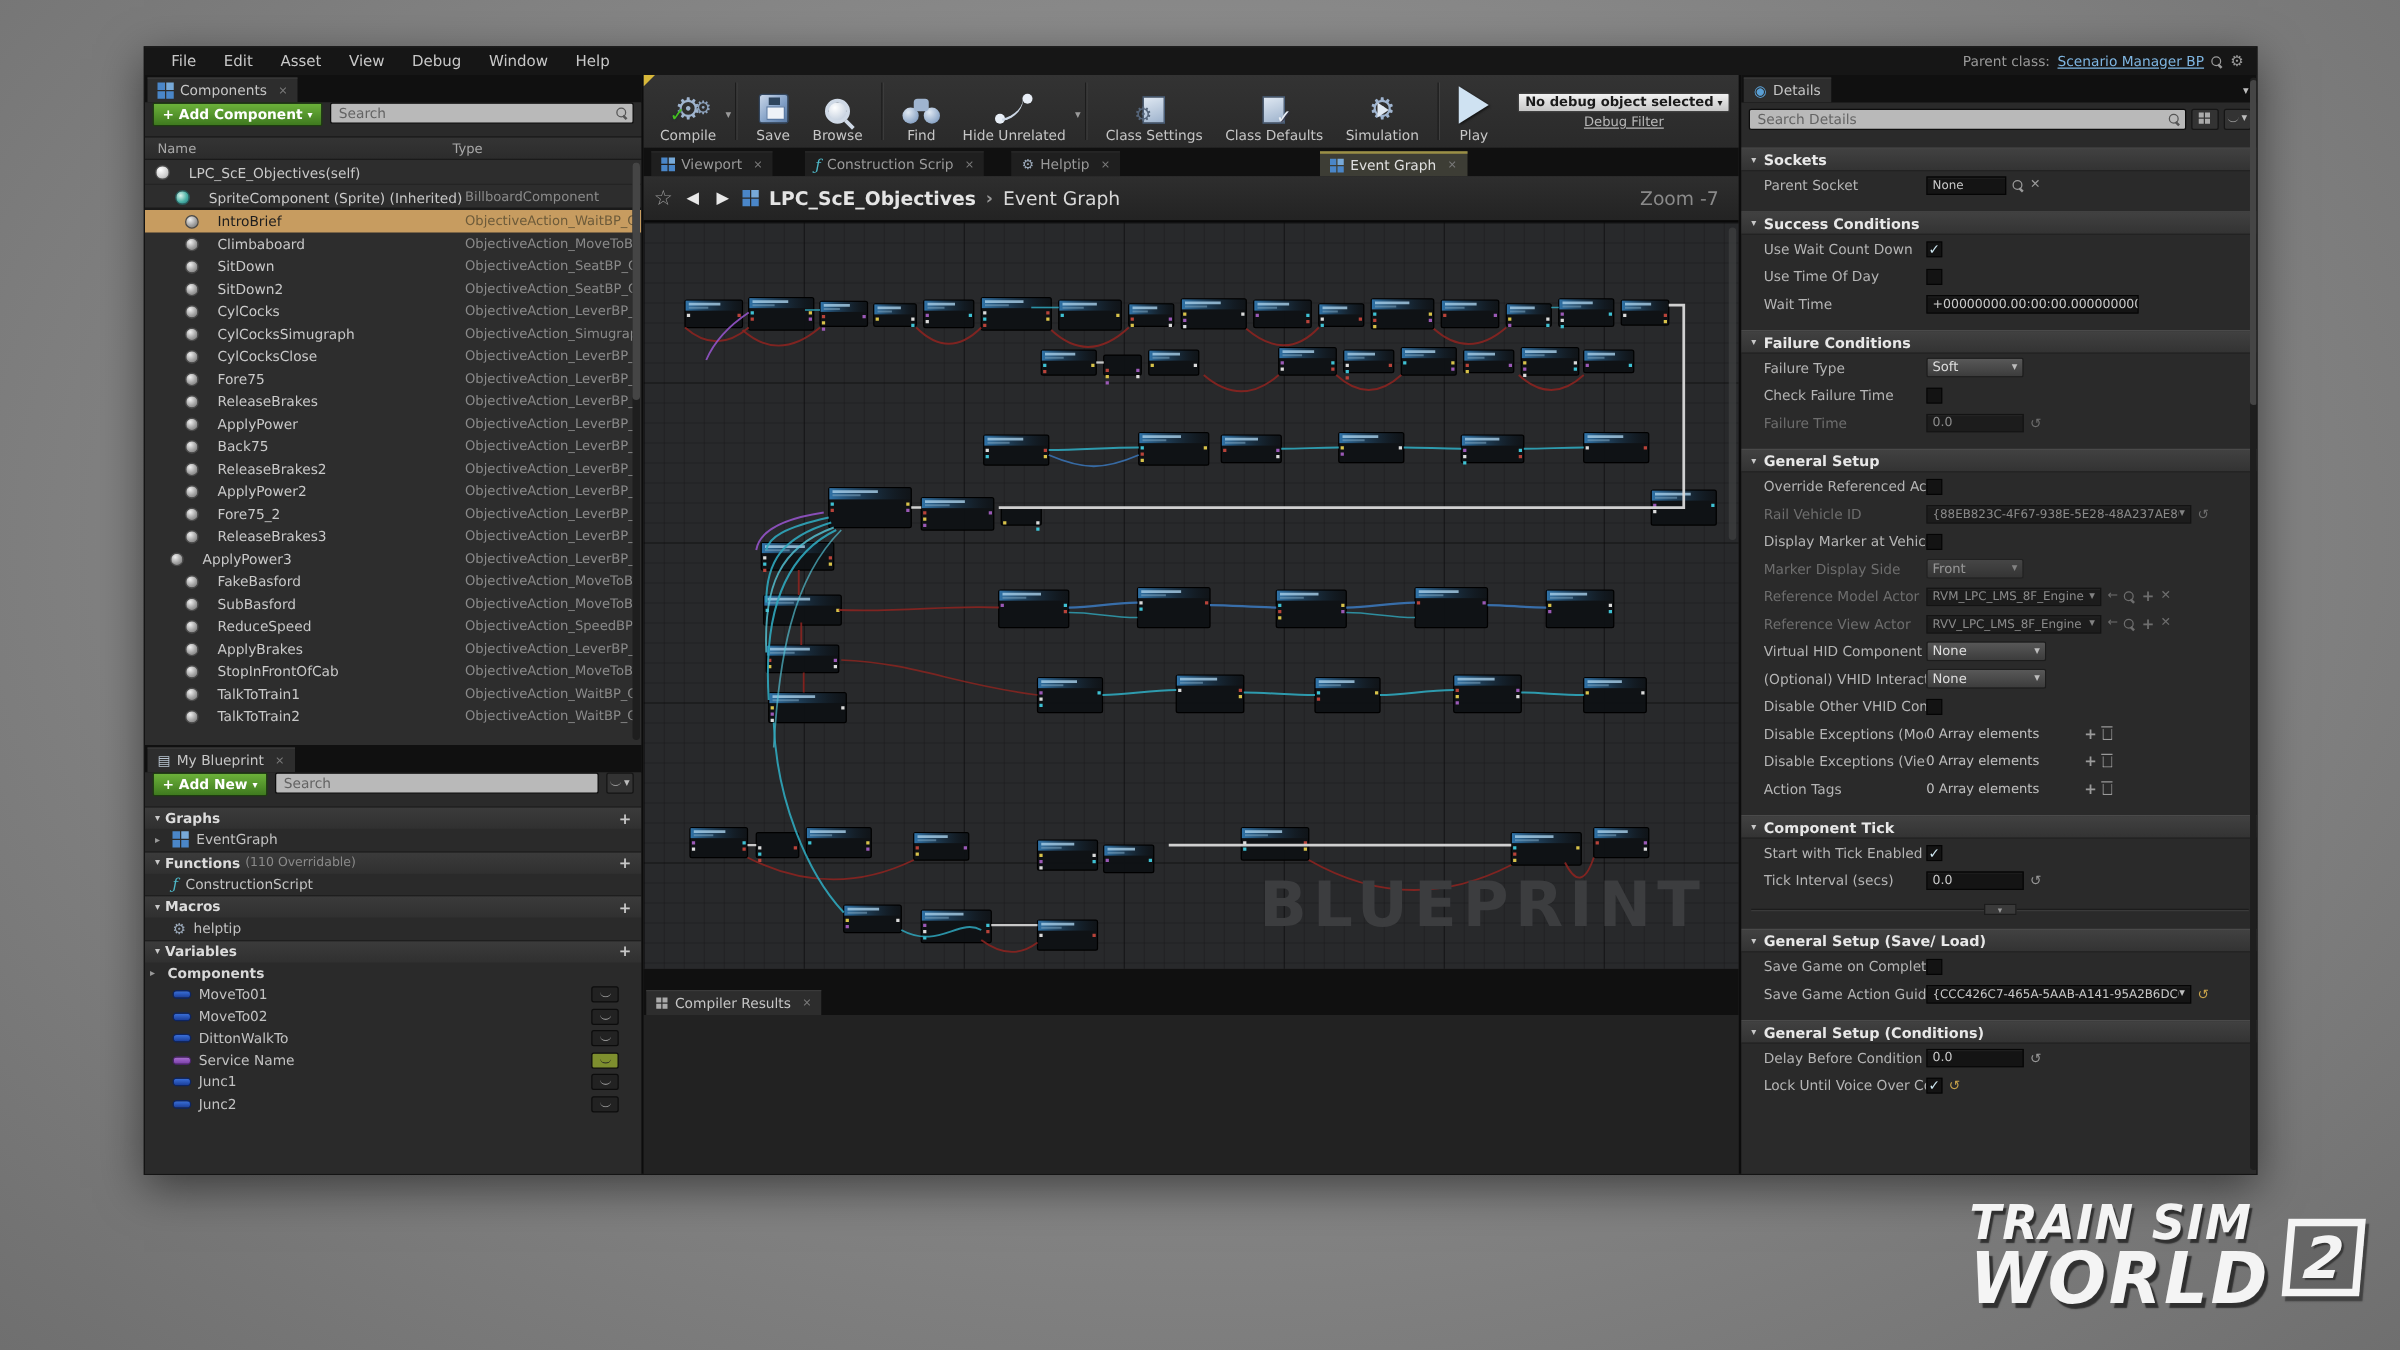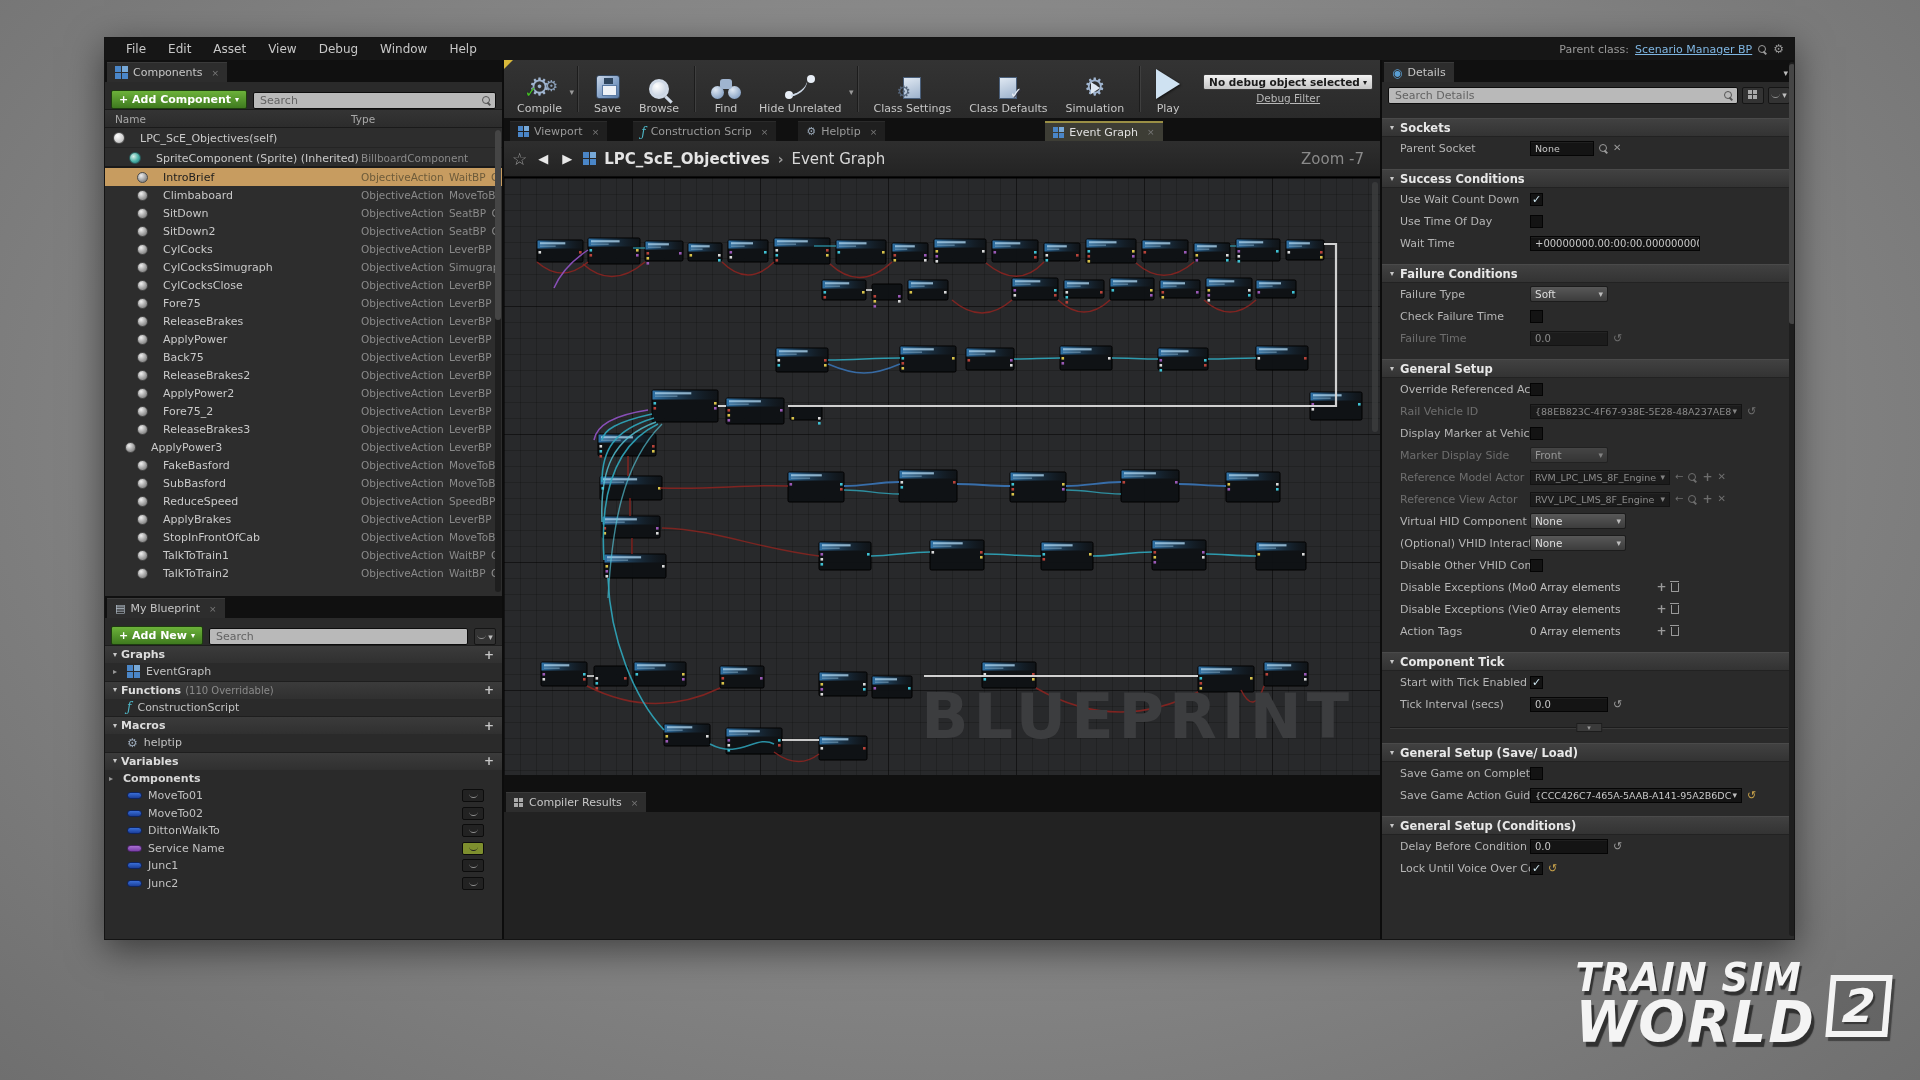--- a/index.html
+++ b/index.html
@@ -1,20 +1,20 @@
 <!DOCTYPE html>
 <html><head>
 <meta charset="utf-8">
 <style>
   html,body{margin:0;padding:0;background:#777;}
   *{box-sizing:border-box;font-family:"DejaVu Sans","Liberation Sans",sans-serif;}
   .screen{position:relative;width:1920px;height:1080px;overflow:hidden;
     background:radial-gradient(ellipse at 50% 40%, #9a9a9a 0%, #8a8a8a 45%, #6f6f6f 100%);}
   
-  .app{position:absolute;left:104px;top:37px;width:1691px;height:903px;background:#262626;
+  .app{position:absolute;left:115px;top:37px;width:1691px;height:903px;background:#262626;
     border:1px solid #141414;box-shadow:0 10px 34px rgba(0,0,0,.5);overflow:hidden;}
   .menubar{position:absolute;left:0;top:0;width:100%;height:22px;background:#161616;
     display:flex;align-items:center;color:#c8c8c8;font-size:12px;}
   .menu-items{display:flex;gap:0;padding-left:10px;}
   .menu-item{padding:0 11px;cursor:default;}
   .parent-class{margin-left:auto;display:flex;align-items:center;gap:6px;padding-right:10px;font-size:11px;color:#9a9a9a;}
   .pc-link{color:#7fb6e2;text-decoration:underline;}
   
   .tabstrip{height:22px;background:#101010;display:flex;align-items:flex-end;overflow:hidden;}
   .tab{height:20px;background:#2d2d2d;display:flex;align-items:center;gap:5px;padding:0 8px;
@@ -39,21 +39,21 @@
   .cb{width:13px;height:13px;background:#131313;border:1px solid #040404;display:inline-flex;
     align-items:center;justify-content:center;color:#cfe8f2;font-size:11px;line-height:1;flex:none;}
   .ddrop{height:16px;background:linear-gradient(#585858,#3c3c3c);border:1px solid #1c1c1c;border-radius:2px;
     display:inline-flex;align-items:center;justify-content:space-between;padding:0 4px;color:#dedede;font-size:10.5px;flex:none;}
   .dfield{height:15px;background:#141414;border:1px solid #050505;color:#c9c9c9;font-size:9.5px;
     display:inline-flex;align-items:center;padding:0 4px;white-space:nowrap;overflow:hidden;flex:none;
     box-shadow:inset 0 1px 0 rgba(255,255,255,.05);}
   
   .left-panel{position:absolute;left:0;top:22px;width:399px;height:881px;background:#2a2a2a;
     border-right:2px solid #0c0c0c;display:flex;flex-direction:column;}
-  .comp-toolbar{height:27px;display:flex;align-items:flex-end;gap:6px;padding:0 6px;background:#2a2a2a;}
+  .comp-toolbar{height:27px;display:flex;align-items:flex-start;gap:6px;padding:0 6px;background:#2a2a2a;}
   .comp-header{height:19px;background:linear-gradient(#343434,#2c2c2c);border-top:1px solid #1a1a1a;border-bottom:1px solid #1a1a1a;
     display:flex;align-items:center;font-size:10.5px;color:#a8a8a8;}
   .col-name{padding-left:10px;width:246px;}
   .comp-rows{height:468px;overflow:hidden;position:relative;background:#2d2d2d;}
   .crow{height:18px;display:flex;align-items:center;font-size:11px;color:#c9c9c9;position:relative;}
   .crow .cname{display:flex;align-items:center;gap:15px;width:256px;overflow:hidden;white-space:nowrap;}
   .crow .ctype{color:#8a8a8a;font-size:10.5px;width:136px;overflow:hidden;white-space:nowrap;}
   .crow.sel{background:#c79c60;color:#1d1d1d;}
   .crow.sel .ctype{color:#6d5b3a;}
   .sphere{width:11px;height:11px;border-radius:50%;flex:none;
@@ -128,21 +128,21 @@
   .zoomlbl{margin-left:auto;color:#8a8a8a;font-size:15px;padding-right:8px;}
   
   .graph{height:598px;position:relative;overflow:hidden;border-top:1px solid #000;
     background-color:#28292b;
     background-image:
       linear-gradient(rgba(0,0,0,.40) 1px,transparent 1px),
       linear-gradient(90deg,rgba(0,0,0,.40) 1px,transparent 1px),
       linear-gradient(rgba(0,0,0,.18) 1px,transparent 1px),
       linear-gradient(90deg,rgba(0,0,0,.18) 1px,transparent 1px);
     background-size:128px 128px,128px 128px,16px 16px,16px 16px;}
-  .watermark{position:absolute;right:26px;bottom:22px;font-size:62px;font-weight:800;color:#3c3d3f;letter-spacing:5px;}
+  .watermark{position:absolute;right:26px;bottom:22px;font-size:50px;font-weight:800;color:#3c3d3f;letter-spacing:5px;}
   .gscroll{position:absolute;right:2px;top:4px;width:6px;height:250px;background:#3f4042;border-radius:3px;opacity:.7;}
   
   .compstrip{height:37px;background:#101010;display:flex;align-items:flex-end;}
   .compbody{flex:1;background:#1e1e1e;border-top:1px solid #000;position:relative;}
   .clearlbl{position:absolute;right:14px;bottom:6px;color:#8a8a8a;font-size:11px;}
   
   .right-panel{position:absolute;left:1275px;top:22px;width:416px;height:881px;background:#2a2a2a;
     border-left:2px solid #0c0c0c;display:flex;flex-direction:column;}
   .rp-search{height:26px;display:flex;align-items:center;gap:4px;padding:0 6px;}
   .sqbtn{width:22px;height:17px;background:#333;border:1px solid #151515;border-radius:2px;display:flex;align-items:center;justify-content:center;gap:2px;flex:none;}

